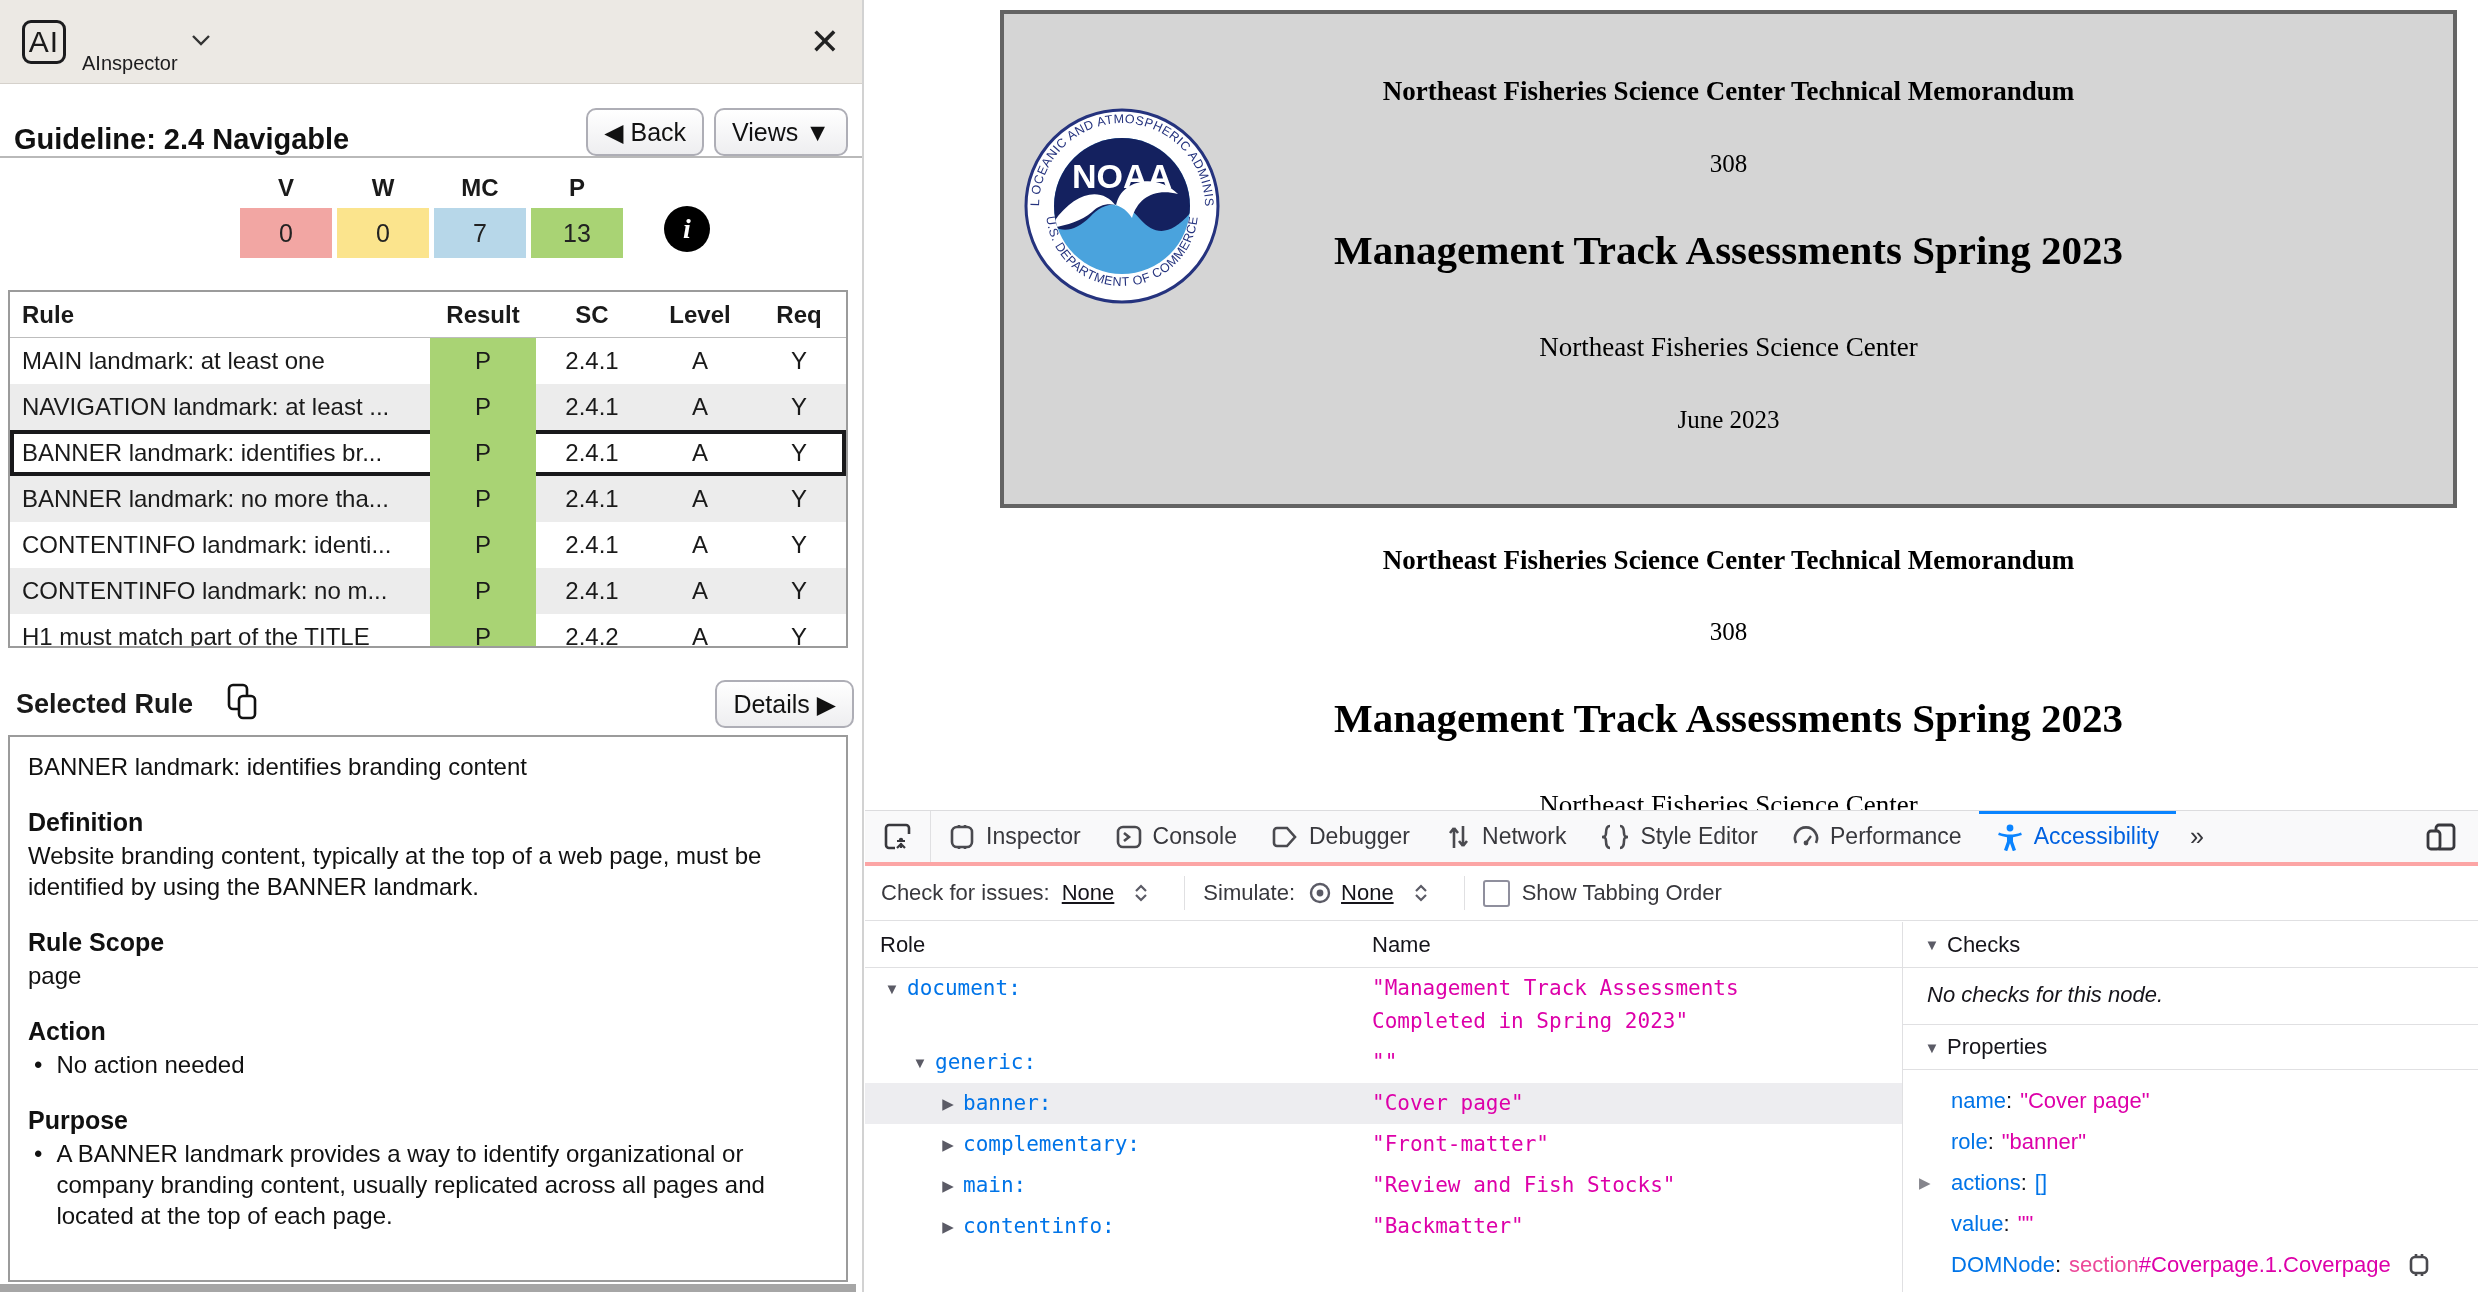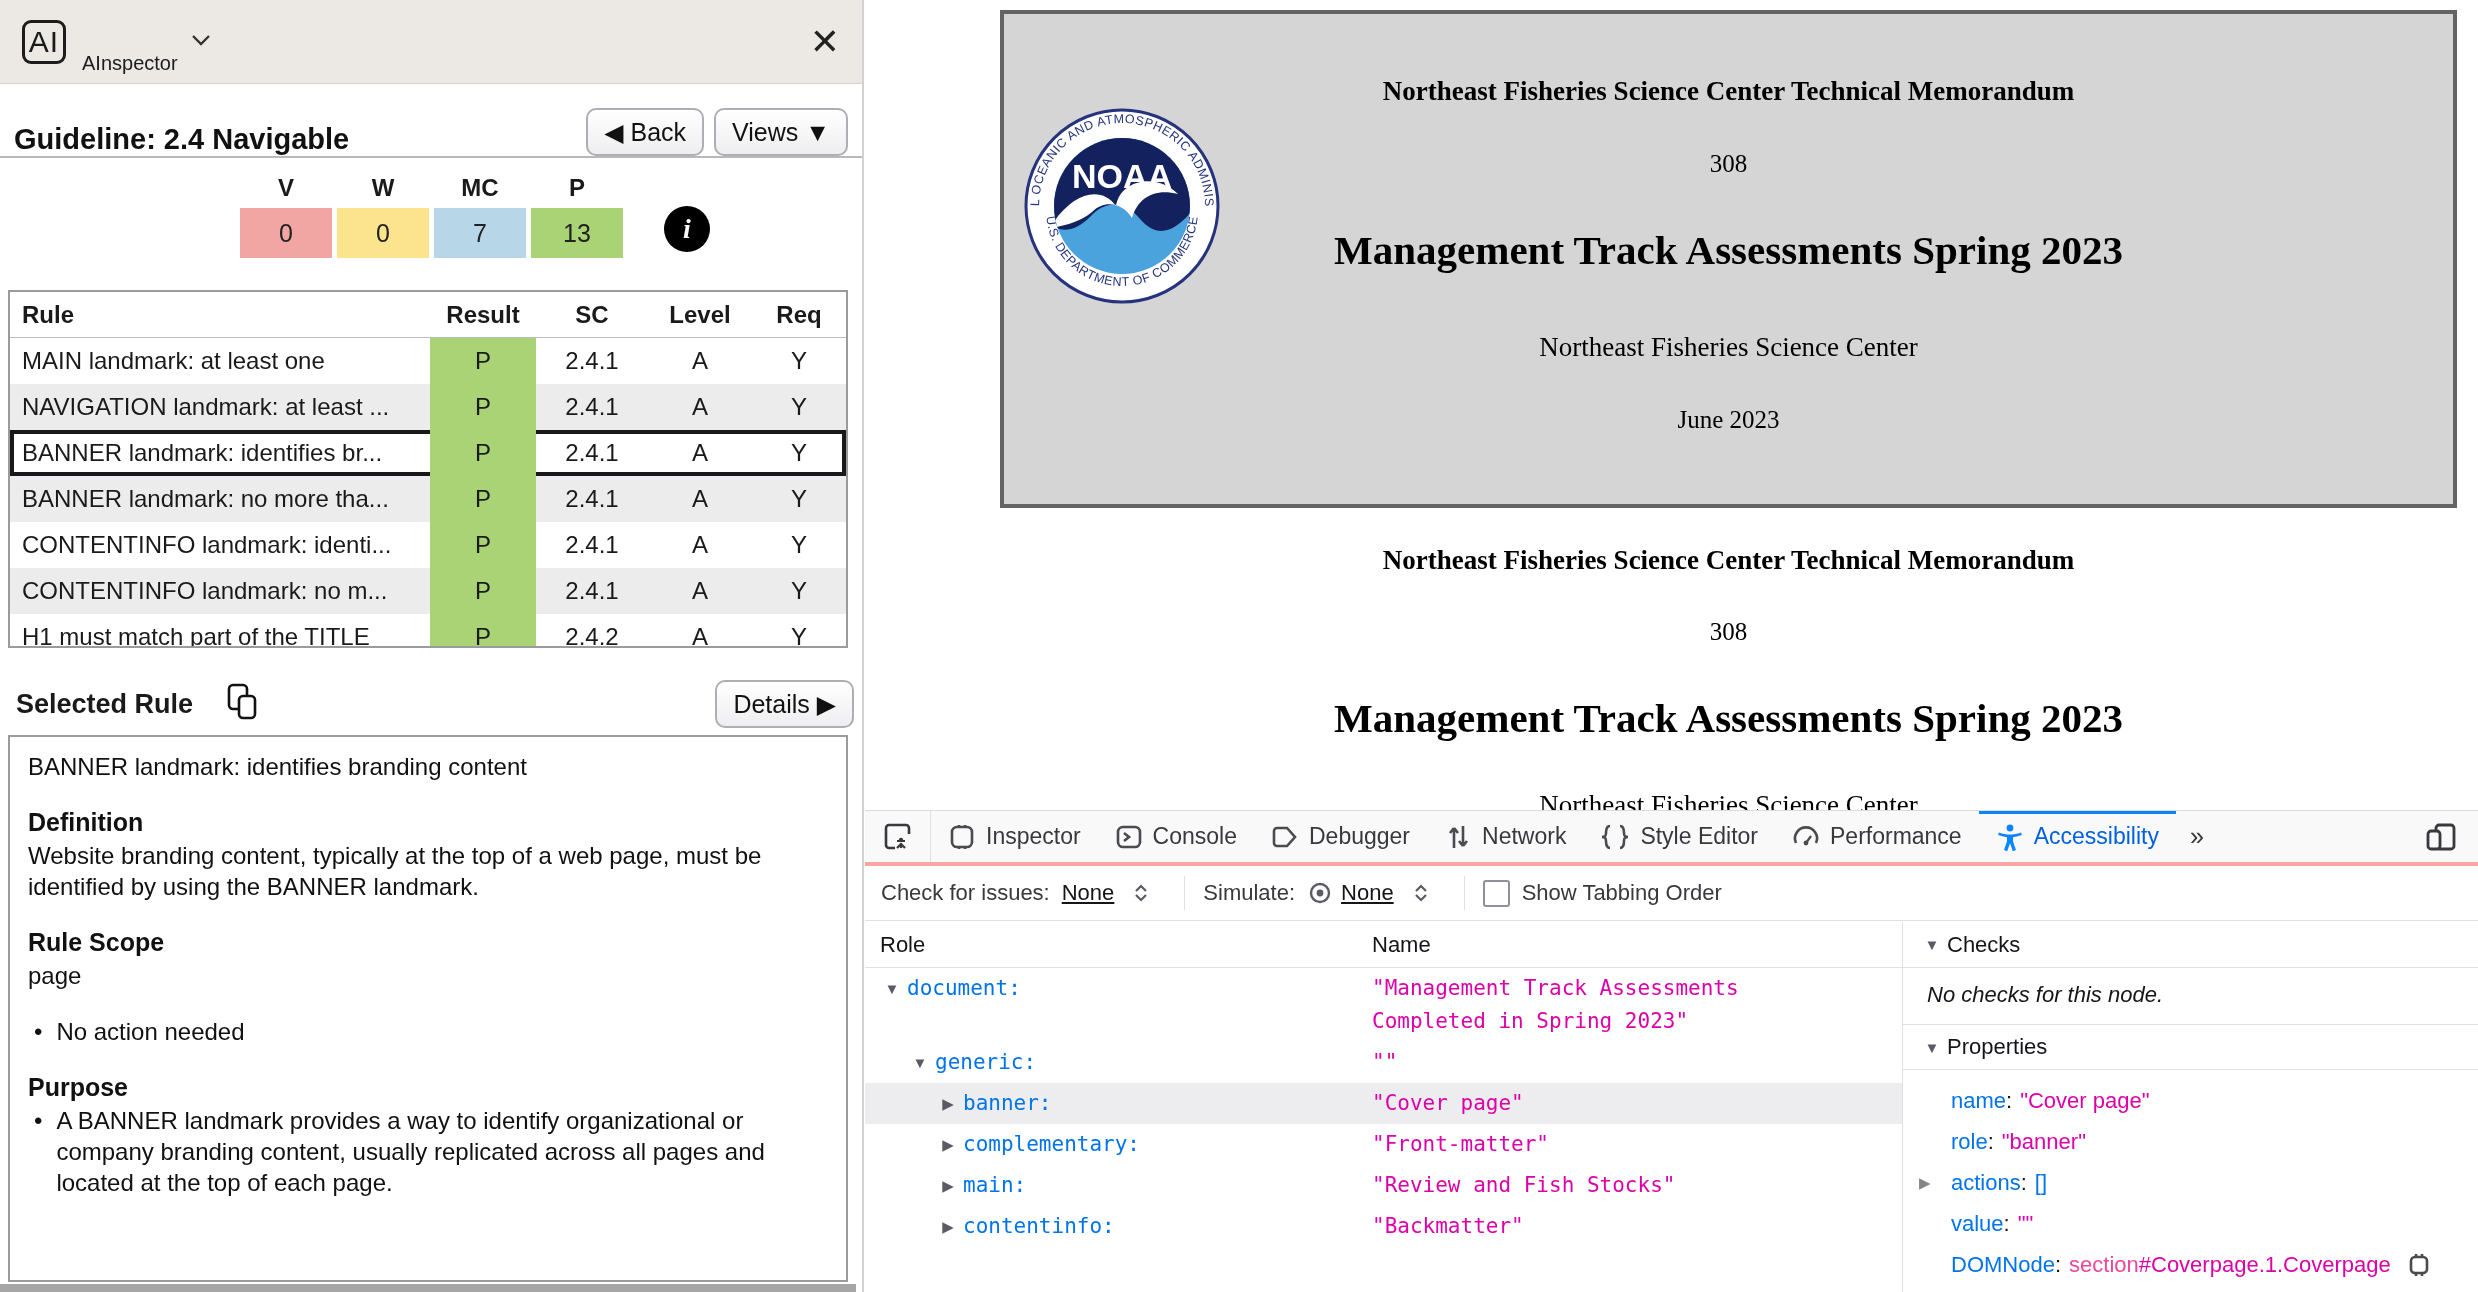--- a/index.html
+++ b/index.html
@@ -250,20 +250,21 @@
       </div>
       <div class="sec">
         <div class="sec-h">Definition</div>
         <div>Website branding content, typically at the top of a web page, must be identified by using the BANNER landmark.</div>
       </div>
       <div class="sec">
         <div class="sec-h">Rule Scope</div>
         <div>page</div>
       </div>
       <div class="sec">
+        <div class="sec-h">Action</div>
         <div class="bullet">
             <span>No action needed</span>
           </div>
       </div>
       <div class="sec">
         <div class="sec-h">Purpose</div>
         <div class="bullet">
             <span>A BANNER landmark provides a way to identify organizational or company branding content, usually replicated across all pages and located at the top of each page.</span>
           </div>
       </div>

